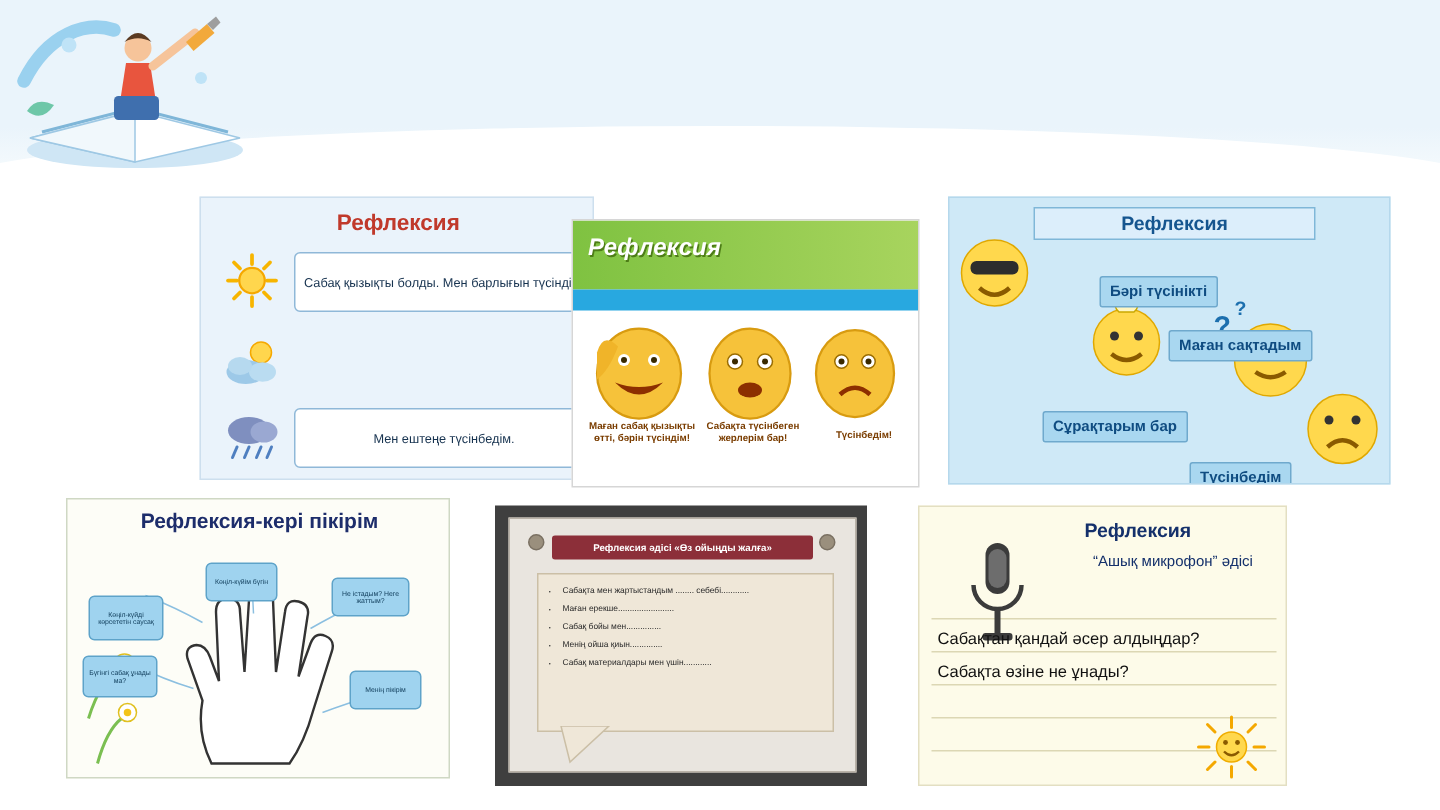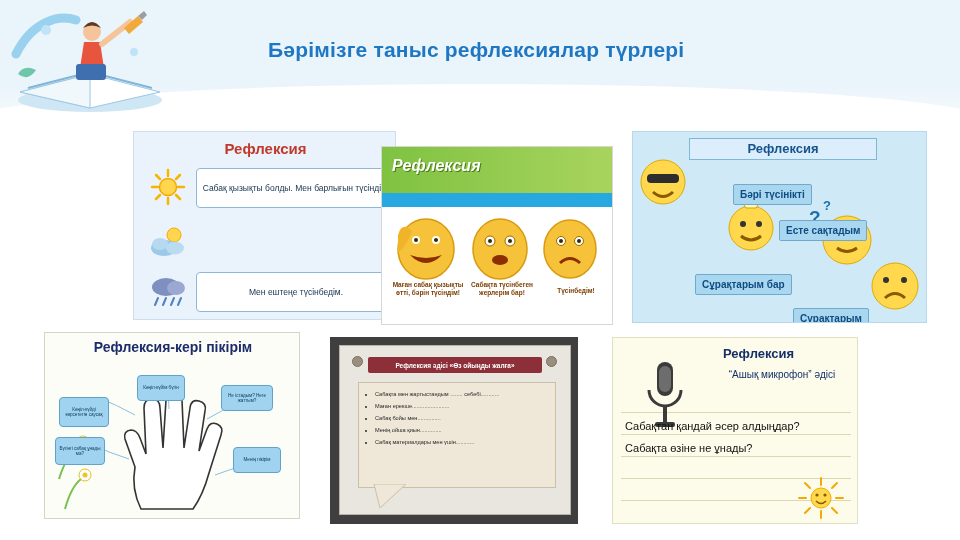--- a/index.html
+++ b/index.html
@@ -101,21 +101,20 @@
     <path d="M78 38 h16 l4 26 h-24 Z" fill="#e8553e"></path>
     <rect x="70" y="60" width="30" height="16" rx="3" fill="#3f6fae"></rect>
     <path d="M96 40 L124 18" stroke="#f6c49a" stroke-width="6" stroke-linecap="round"></path>
     <path d="M118 24 l14 -12 5 6 -14 12z" fill="#f2a93b"></path>
     <path d="M132 12 l6 -5 3 4 -5 5z" fill="#9e9e9e"></path>
     <path d="M30 66 q-12 -6 -18 4 q10 8 18 -4Z" fill="#6ec7a8"></path>
     <circle cx="40" cy="26" r="5" fill="#bfe3f7"></circle>
     <circle cx="128" cy="48" r="4" fill="#bfe3f7"></circle>
   </svg>
 
-  <div class="page-title">Бәрімізге таныс рефлексиялар түрлері</div>
 </div>
 
 <div class="card c1">
   <div class="t">Рефлексия</div>
 
   <svg class="ico sun" viewBox="0 0 40 38">
     <g stroke="#f7b500" stroke-width="2.5" stroke-linecap="round">
       <line x1="20" y1="2" x2="20" y2="8"></line>
         <line x1="20" y1="30" x2="20" y2="36"></line>
       <line x1="4" y1="19" x2="10" y2="19"></line>
@@ -217,23 +216,23 @@
     </g>
     <g>
       <circle cx="262" cy="154" r="23" fill="#ffd84d" stroke="#e0a800"></circle>
       <circle cx="253" cy="148" r="3" fill="#333"></circle>
         <circle cx="271" cy="148" r="3" fill="#333"></circle>
       <path d="M252 166 q10 -9 20 0" fill="none" stroke="#8a5a00" stroke-width="3"></path>
     </g>
   </svg>
 
   <div class="pill p1">Бәрі түсінікті</div>
-  <div class="pill p2">Есте сақтадым</div>
+  <div class="pill p2">Маған сақтадым</div>
   <div class="pill p3">Сұрақтарым бар</div>
-  <div class="pill p4">Сұрақтарым</div>
+  <div class="pill p4">Түсінбедім</div>
 </div>
 
 <div class="card c4">
   <div class="t">Рефлексия-кері пікірім</div>
 
   <svg viewBox="0 0 256 160" style="position:absolute;left:0;top:26px;width:256px;height:160px">
     <path d="M96 150 q-10 -20 -6 -42 l-10 -28 q-2 -8 6 -9 q6 0 9 8 l6 16 l-2 -46 q0 -9 8 -9 q8 0 8 9 l3 40 l3 -48 q0 -9 8 -9 q8 0 8 9 l2 48 l6 -40 q1 -9 9 -7 q8 2 6 10 l-6 40 l8 -22 q3 -8 10 -5 q7 3 4 11 l-12 38 q-6 22 -16 36 z" fill="#ffffff" stroke="#333" stroke-width="1.6"></path>
     <g stroke="#8bbfe0" stroke-width="1" fill="none">
       <path d="M52 38 q20 8 38 18"></path>
         <path d="M122 30 q2 10 2 20"></path>

